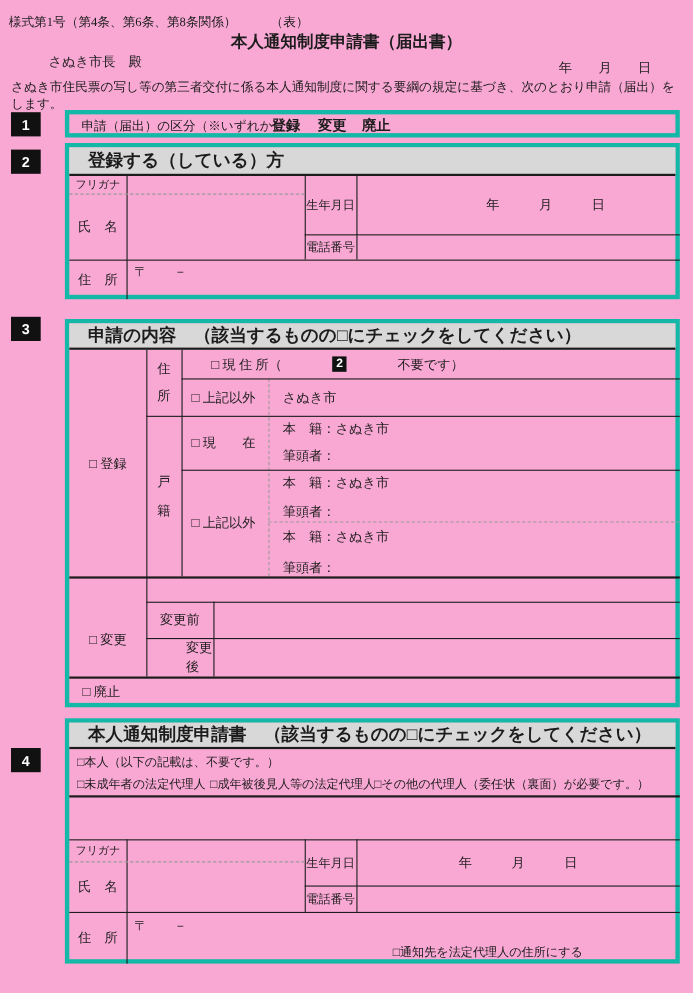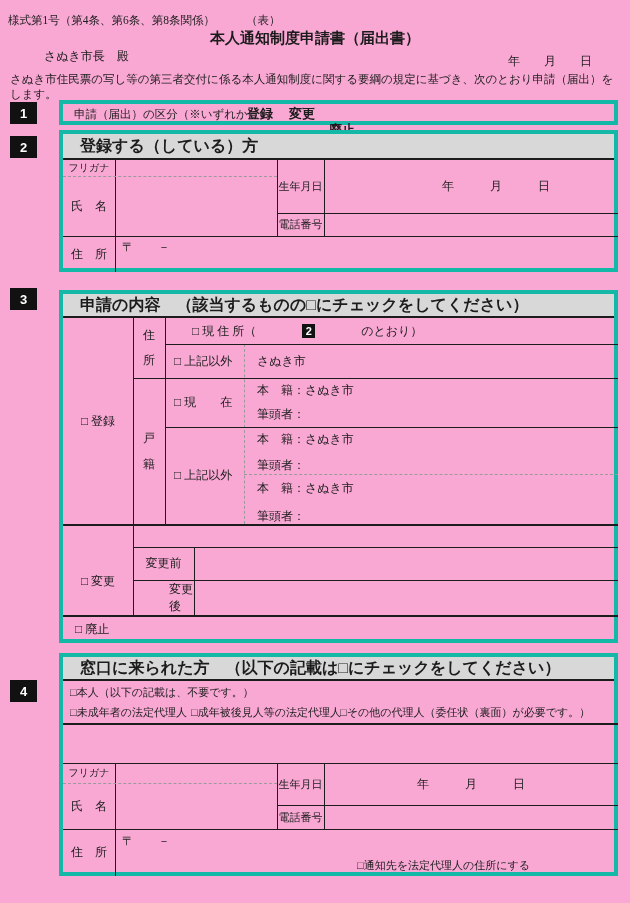--- a/index.html
+++ b/index.html
@@ -35,21 +35,21 @@
 
   <div class="badge" style="left:10px;top:102px;">1</div>
   <div class="badge" style="left:10px;top:136px;">2</div>
   <div class="badge" style="left:10px;top:288px;">3</div>
   <div class="badge" style="left:10px;top:680px;">4</div>
 
   <div class="box" style="left:59px;top:100px;width:559px;height:25px;">
     <span class="abs fs115" style="left:11px;top:3px;">申請（届出）の区分（※いずれかに○）</span>
     <span class="abs bold fs13" style="left:184px;top:1px;">登録</span>
     <span class="abs bold fs13" style="left:226px;top:1px;">変更</span>
-    <span class="abs bold fs13" style="left:266px;top:1px;margin-top:16px;">廃止</span>
+    <span class="abs bold fs13" style="left:266px;top:1px;">廃止</span>
   </div>
 
   <div class="box" style="left:59px;top:130px;width:559px;height:142px;">
     <div class="sechead" style="height:24px;">
         <span>登録する（している）方</span>
       </div>
 
     <div class="vl" style="left:52px;top:26px;height:112px;"></div>
     <div class="vl" style="left:214px;top:26px;height:76px;"></div>
     <div class="vl" style="left:261px;top:26px;height:76px;"></div>
@@ -97,21 +97,21 @@
       <span>所</span>
     </div>
     <div class="cell fs12" style="left:70px;top:84px;width:32px;height:146px;flex-direction:column;justify-content:center;gap:9px;">
       <span>戸</span>
       <span>籍</span>
     </div>
 
     <div class="cellL fs12" style="left:102px;top:24px;width:538px;height:26px;padding-left:27px;gap:45px;">
       <span>□ 現 住 所（</span>
         <span class="inbadge">2</span>
-        <span>のとおり）</span>
+        <span>不要です）</span>
     </div>
     <div class="cellL fs12" style="left:102px;top:50px;width:79px;height:34px;padding-left:9px;">□ 上記以外</div>
     <div class="cellL fs12" style="left:102px;top:84px;width:79px;height:49px;padding-left:9px;">□ 現　　在</div>
 
     <div class="cellL fs12" style="left:181px;top:50px;width:374px;height:34px;padding-left:13px;">さぬき市</div>
     <div class="abs fs12" style="left:181px;top:84px;width:374px;height:49px;">
       <span class="abs" style="left:13px;top:4px;">本　籍：さぬき市</span>
       <span class="abs" style="left:13px;top:28px;">筆頭者：</span>
     </div>
 
@@ -127,21 +127,21 @@
     <div class="cell fs12" style="left:70px;top:253px;width:61px;height:33px;">変更前</div>
     <div class="cell fs12" style="left:70px;top:286px;width:61px;height:35px;padding-left:36px;">変更後</div>
     <div class="abs" style="left:131px;top:253px;width:424px;height:33px;"></div>
     <div class="abs" style="left:131px;top:286px;width:424px;height:35px;"></div>
 
     <div class="cellL fs12" style="left:0;top:321px;width:555px;height:28px;padding-left:12px;">□ 廃止</div>
   </div>
 
   <div class="box" style="left:59px;top:653px;width:559px;height:223px;">
     <div class="sechead" style="height:22px;">
-        <span>窓口に来られた方　（以下の記載は□にチェックをしてください）</span>
+        <span>本人通知制度申請書　（該当するものの□にチェックをしてください）</span>
       </div>
 
     <div class="abs fs11" style="left:0;top:24px;width:555px;height:42px;">
       <span class="abs" style="left:7px;top:4px;">□本人（以下の記載は、不要です。）</span>
       <span class="abs" style="left:7px;top:24px;">□未成年者の法定代理人</span>
       <span class="abs" style="left:128px;top:24px;">□成年被後見人等の法定代理人</span>
       <span class="abs" style="left:277px;top:24px;">□その他の代理人（委任状（裏面）が必要です。）</span>
     </div>
     <div class="hl2" style="left:0;top:66px;width:555px;"></div>
 

